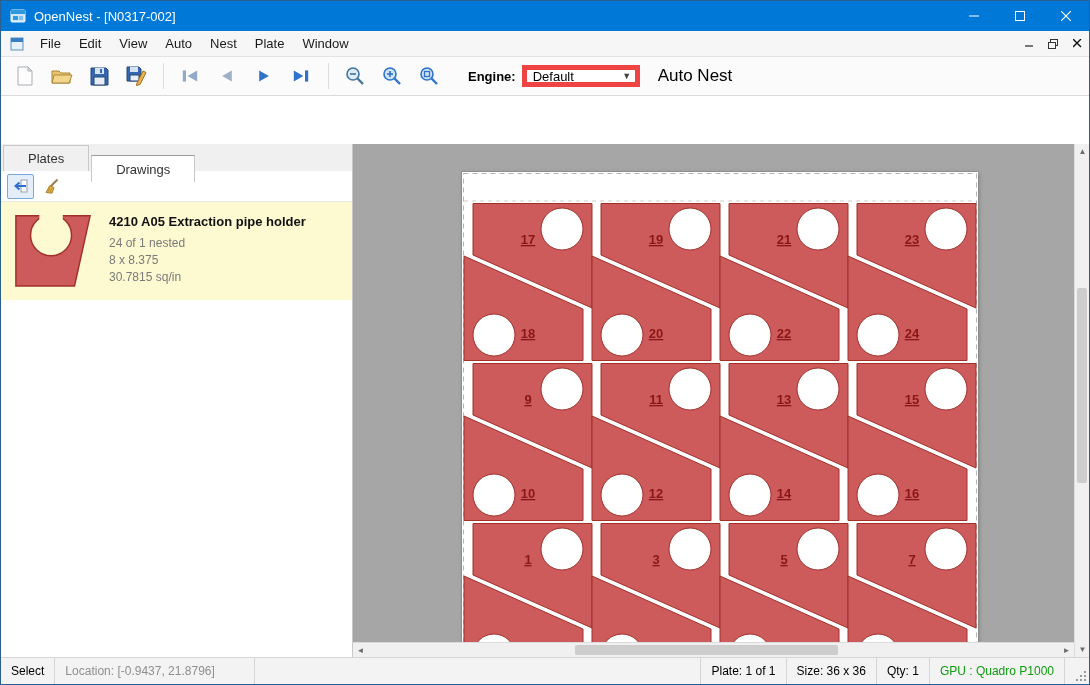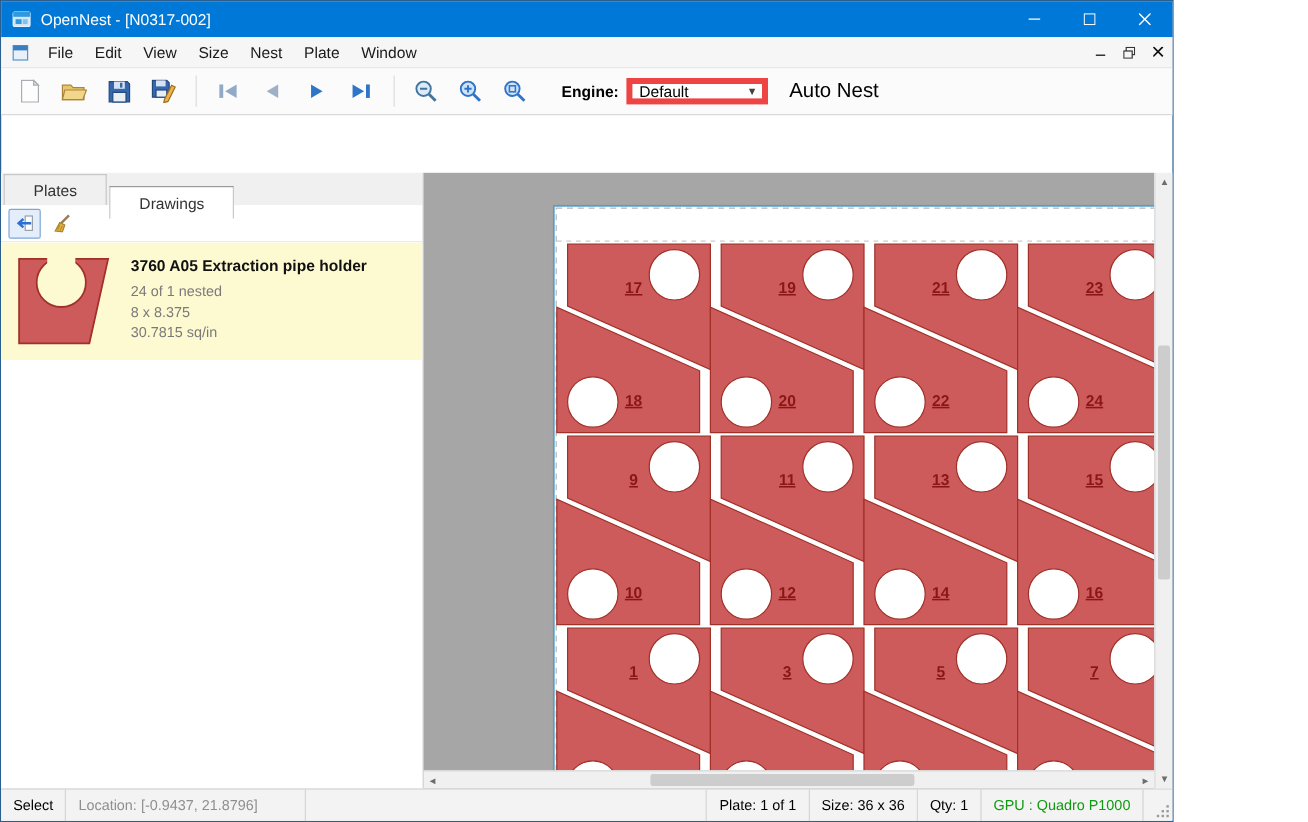--- a/index.html
+++ b/index.html
@@ -1,17 +1,17 @@
 <!DOCTYPE html>
 <html style="--titlebar: #0078d7; --part-fill: #cd5b5b; --part-stroke: #a03028; --part-label: #8b1616; --gpu-text: #0f9b0f; --selection-bg: #fdfad2;"><head>
 <meta charset="utf-8">
 <style>
   * { margin:0; padding:0; box-sizing:border-box; }
   html,body { width:1090px; height:685px; font-family:"Liberation Sans", sans-serif; background:#fff; overflow:hidden; }
-  .window { position:relative; width:978px; height:685px; border:1px solid #2b5f8f; display:flex; flex-direction:column;justify-content:center; }
+  .window { position:relative; width:1090px; height:685px; border:1px solid #2b5f8f; display:flex; flex-direction:column;justify-content:center; }
 
   
   .titlebar { height:30px; background:var(--titlebar,#0078d7); display:flex; align-items:center; color:#fff; flex:0 0 30px; }
   .titlebar .app-icon { width:16px; height:16px; margin:0 8px 0 9px; }
   .titlebar .title-text { font-size:13px; }
   .titlebar .spacer { flex:1; }
   .caption-btn { width:46px; height:30px; display:flex; align-items:center; justify-content:center; }
   .caption-btn svg { display:block; }
 
   
@@ -104,21 +104,21 @@
   </div>
 
   <div class="menubar">
     <svg class="mdi-doc-icon" viewBox="0 0 16 16">
       <rect x="2" y="2" width="12" height="12" fill="#e8f1fa" stroke="#5b93c8"></rect>
       <rect x="2" y="2" width="12" height="4" fill="#3a7ec2"></rect>
     </svg>
     <span class="menu-item">File</span>
     <span class="menu-item">Edit</span>
     <span class="menu-item">View</span>
-    <span class="menu-item">Size</span>
+    <span class="menu-item">Auto</span>
     <span class="menu-item">Nest</span>
     <span class="menu-item">Plate</span>
     <span class="menu-item">Window</span>
     <span class="spacer"></span>
     <div class="mdi-btn">
       <svg width="9" height="9" viewBox="0 0 9 9">
           <line x1="0" y1="7" x2="8" y2="7" stroke="#333" stroke-width="1.3"></line>
         </svg>
     </div>
     <div class="mdi-btn">
@@ -241,21 +241,21 @@
         </div>
       </div>
       <div class="drawing-list">
         <div class="drawing-item">
           <svg class="drawing-thumb" viewBox="0 0 84 84">
             <path d="M4,8 L28,8 L52,8 L80,8 L64,80 L4,80 Z" fill="#cd5b5b" stroke="#a03028" stroke-width="1.5"></path>
             <circle cx="40" cy="28" r="21" fill="#fdfad2" stroke="#a03028" stroke-width="1.5"></circle>
             <rect x="28" y="4" width="24" height="8" fill="#fdfad2"></rect>
           </svg>
           <div class="drawing-info">
-            <div class="drawing-title">3760 A05 Extraction pipe holder</div>
+            <div class="drawing-title">4210 A05 Extraction pipe holder</div>
             <div class="drawing-sub">24 of 1 nested</div>
             <div class="drawing-sub">8 x 8.375</div>
             <div class="drawing-sub">30.7815 sq/in</div>
           </div>
         </div>
       </div>
     </div>
 
     <div class="canvas-wrap">
       <div class="canvas-view">

